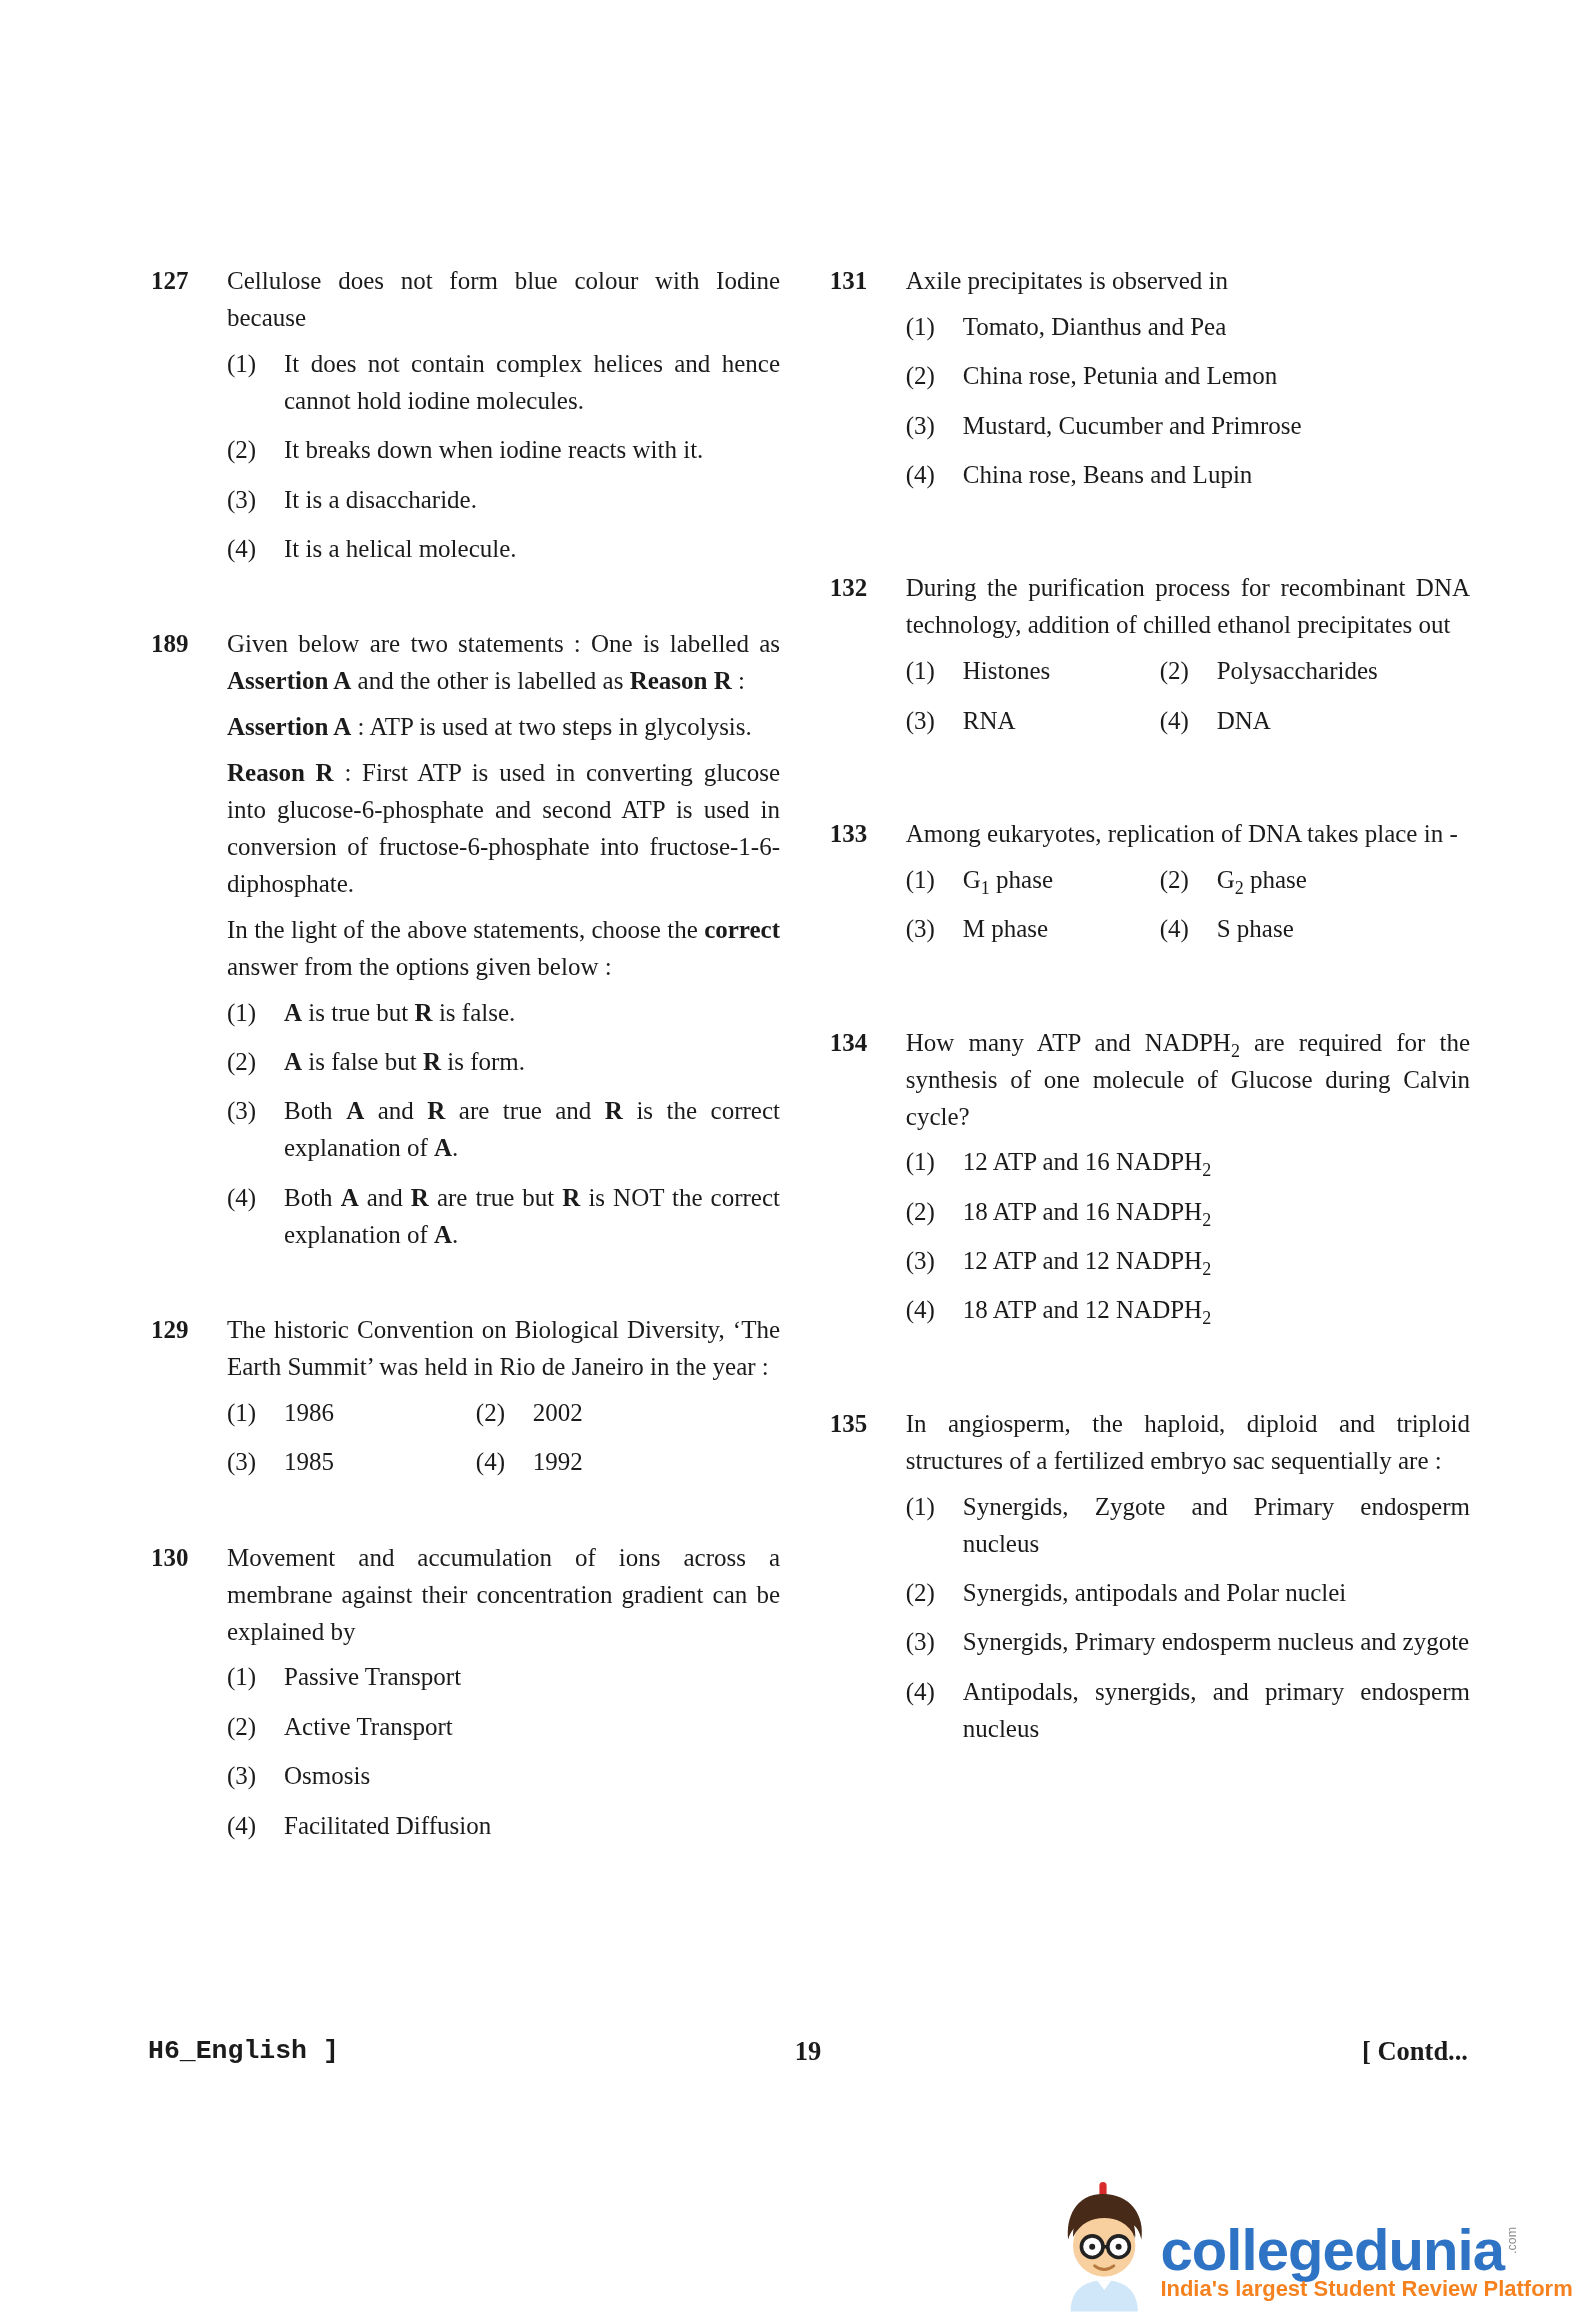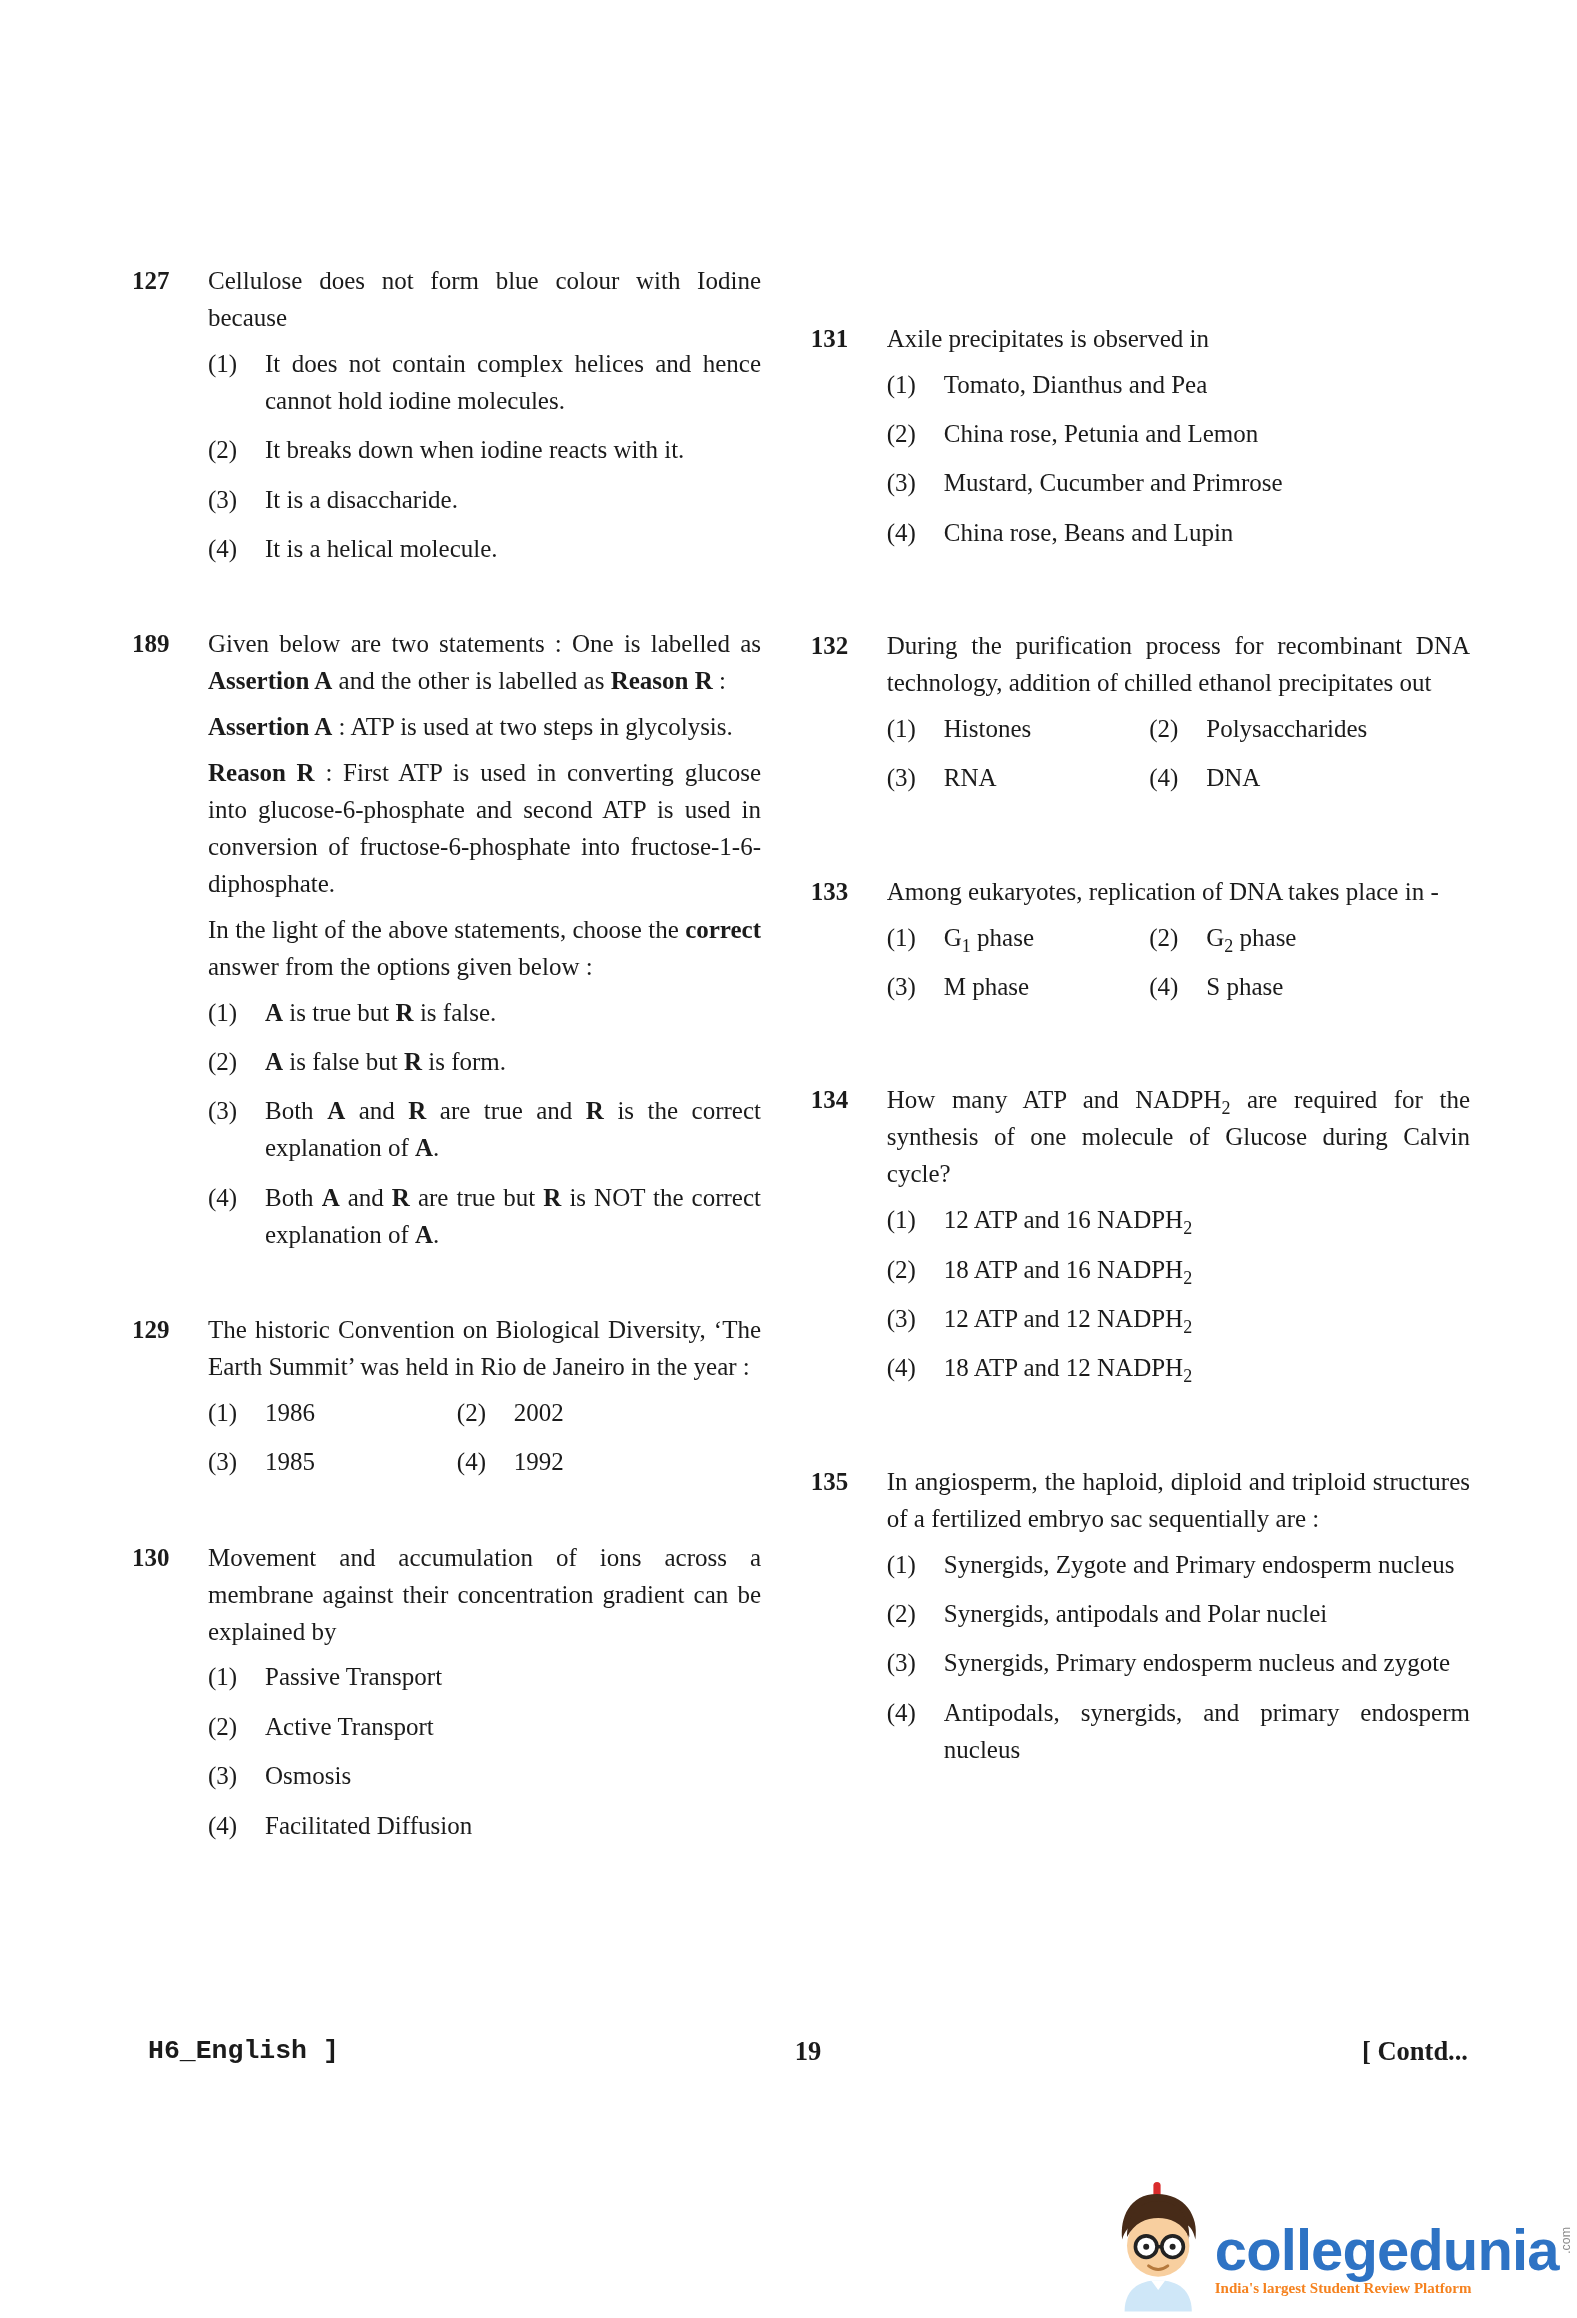--- a/index.html
+++ b/index.html
@@ -3,22 +3,22 @@
 <meta charset="utf-8">
 <style>
   * { margin:0; padding:0; box-sizing:border-box; }
   body {
     width:1578px; height:2319px; position:relative; overflow:hidden;
     background:#ffffff; color:#1b1b1b;
     font-family:"Liberation Serif", "DejaVu Serif", serif;
     font-size:25px; line-height:37px;
   }
   .columns {
-    position:absolute; top:262px; left:132px; right:108px;
-    display:flex; align-items:center;
+    position:absolute; top:262px; left:151px; right:108px;
+    display:flex; align-items:flex-start;
   }
   .col.left  { width:629px; }
   .divider   { width:1.8px; background:#1c1c1c; margin-left:23px; }
   .col.right { flex:1; padding-left:25px;font-family:Liberation Serif, serif; }
 
   .question { display:flex; margin-bottom:46px; }
   .col.right .question { margin-bottom:64px; }
   .qnum { width:76px; flex:none; font-weight:bold; }
   .qcontent { flex:1; min-width:0; }
   .qpara { text-align:justify; margin-bottom:8.8px; }
@@ -49,22 +49,22 @@
     font-family:"Liberation Sans", "DejaVu Sans", sans-serif;
     font-weight:bold; font-size:58px; line-height:46px; letter-spacing:-0.9px;
     color:var(--brand-blue, #2e73c4);
   }
   .brand-suffix {
     writing-mode:vertical-rl; transform:rotate(180deg);
     font-family:"Liberation Sans", "DejaVu Sans", sans-serif;
     font-size:12.4px; color:#8a8a8a; line-height:12.4px; margin-left:1.8px;
   }
   .tagline {
-    font-family:Liberation Serif, serif;
-    font-weight:bold; font-size:15px; line-height:23px; margin-top:3.5px;
+    font-family:Liberation Sans, sans-serif;
+    font-weight:bold; font-size:22px; line-height:23px; margin-top:3.5px;
     color:var(--tagline-orange, #f5821f);
   }
 </style>
 </head>
 <body style="--brand-blue: #2e73c4; --tagline-orange: #f5821f;">
 
 <div class="page">
 
   <div class="columns">
     <div class="col left">

